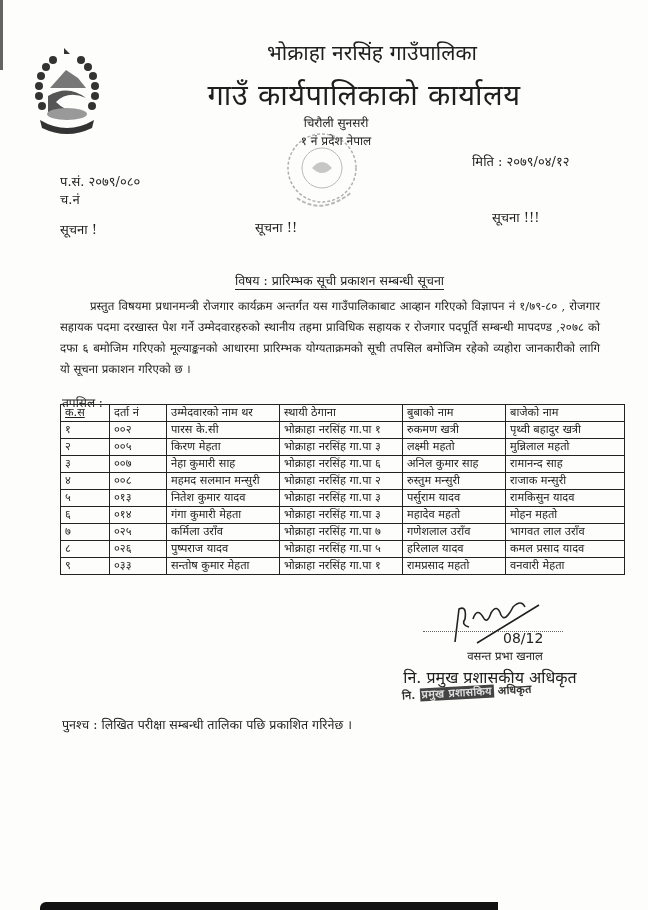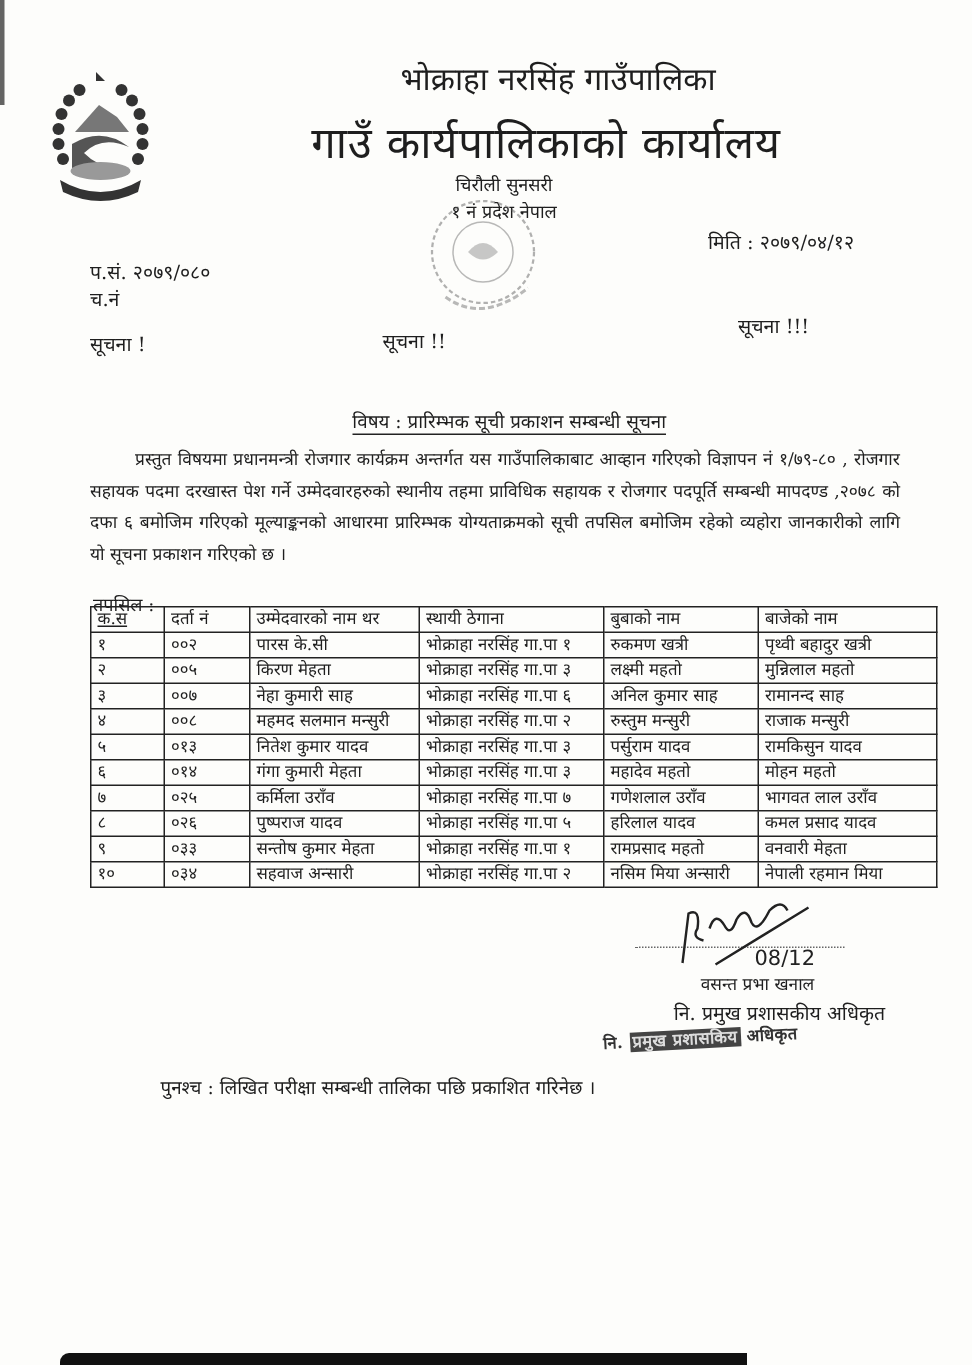--- a/index.html
+++ b/index.html
@@ -38,25 +38,25 @@
     .tapsil { position: absolute; left: 62px; top: 394px; font-size: 12px; }
 
     table.list { position: absolute; left: 60px; top: 404px; border-collapse: collapse; font-size: 11.2px; }
     table.list th, table.list td { border: 1px solid #222; padding: 0 4px; height: 16px; line-height: 16px; text-align: left; font-weight: normal; white-space: nowrap; }
     .c1 { width: 40px; text-decoration: underline; } .c2 { width: 48px; } .c3 { width: 104px; } .c4 { width: 114px; margin-left: 24px; } .c5 { width: 94px; } .c6 { width: 110px; }
 
     .sig-area { position: absolute; left: 395px; top: 595px; width: 190px; height: 120px; }
     .sig-dots { position: absolute; left: 28px; top: 36px; width: 140px; border-bottom: 1.5px dotted #666; }
     .sig-scribble { position: absolute; left: 52px; top: 2px; width: 100px; height: 50px; }
     .signer-name { position: absolute; left: 410px; top: 648px; width: 190px; text-align: center; font-size: 11.5px; }
-    .signer-title { position: absolute; left: 390px; top: 666px; width: 200px; text-align: right; font-size: 13px; }
+    .signer-title { position: absolute; left: 390px; top: 666px; width: 200px; text-align: center; font-size: 16px; }
     .signer-stamp { position: absolute; left: 402px; top: 684px; font-size: 11px; font-weight: bold; color: #333; transform: rotate(-3deg); letter-spacing: .3px; }
     .signer-stamp .box { background: #444; color: #ddd; padding: 0 2px; }
 
-    .ps { position: absolute; left: 62px; top: 716px; font-size: 12.5px; margin-left: 45px; }
+    .ps { position: absolute; left: 62px; top: 716px; font-size: 12.5px; }
   </style>
 </head>
 <body>
 
 <div class="edge-left"></div>
 
 <svg class="logo" viewBox="0 0 78 98">
   <g fill="#333">
     <circle cx="14" cy="62" r="4"></circle>
       <circle cx="11" cy="52" r="4"></circle>
@@ -181,28 +181,20 @@
         <td>कमल प्रसाद यादव</td>
       </tr>
       <tr>
         <td>९</td>
         <td>०३३</td>
         <td>सन्तोष कुमार मेहता</td>
         <td>भोक्राहा नरसिंह गा.पा १</td>
         <td>रामप्रसाद महतो</td>
         <td>वनवारी मेहता</td>
       </tr>
-      <tr>
-        <td>१०</td>
-        <td>०३४</td>
-        <td>सहवाज अन्सारी</td>
-        <td>भोक्राहा नरसिंह गा.पा २</td>
-        <td>नसिम मिया अन्सारी</td>
-        <td>नेपाली रहमान मिया</td>
-      </tr>
     </tbody>
 </table>
 
 <div class="sig-area">
   <div class="sig-dots"></div>
   <svg class="sig-scribble" viewBox="0 0 100 50">
     <path d="M8 45 L12 12 Q20 8 18 22 Q14 28 22 30 M26 22 Q30 10 36 20 Q40 28 44 16 Q50 6 54 18 Q58 26 66 10 Q74 2 78 10 M30 46 L92 8" fill="none" stroke="#222" stroke-width="1.6"></path>
     <text x="56" y="46" font-size="14" fill="#222" font-family="DejaVu Sans, sans-serif">08/12</text>
   </svg>
 </div>

